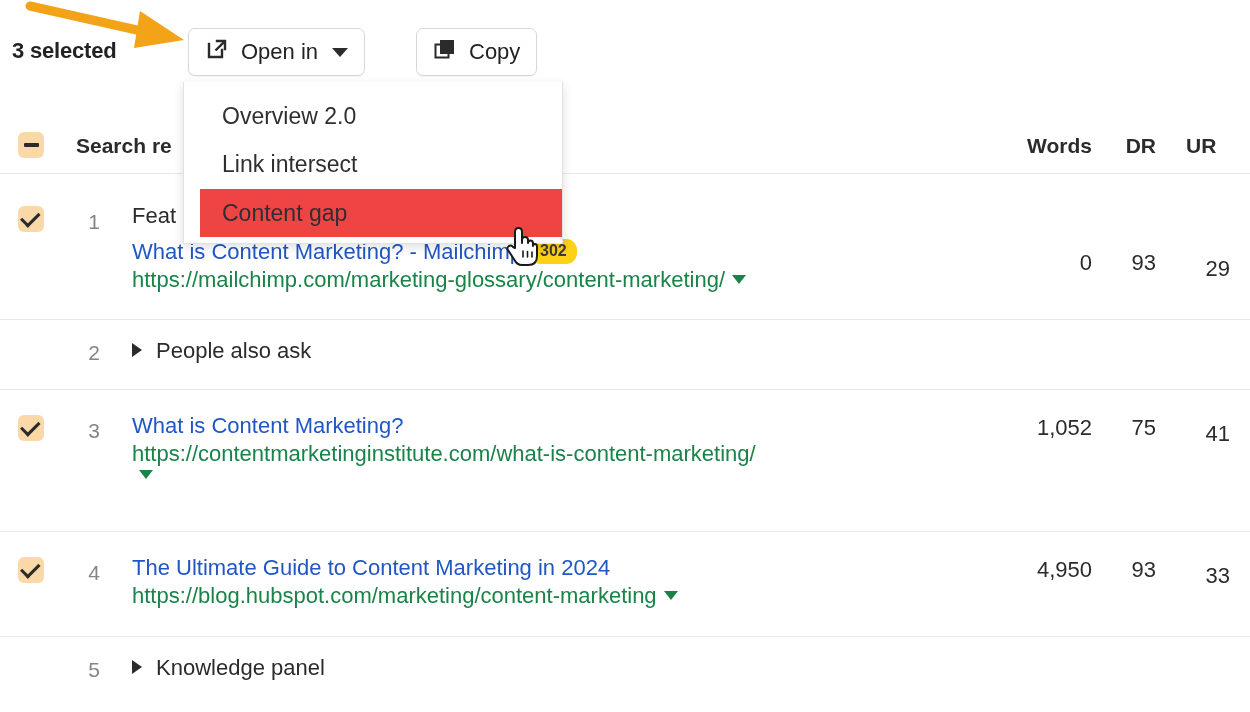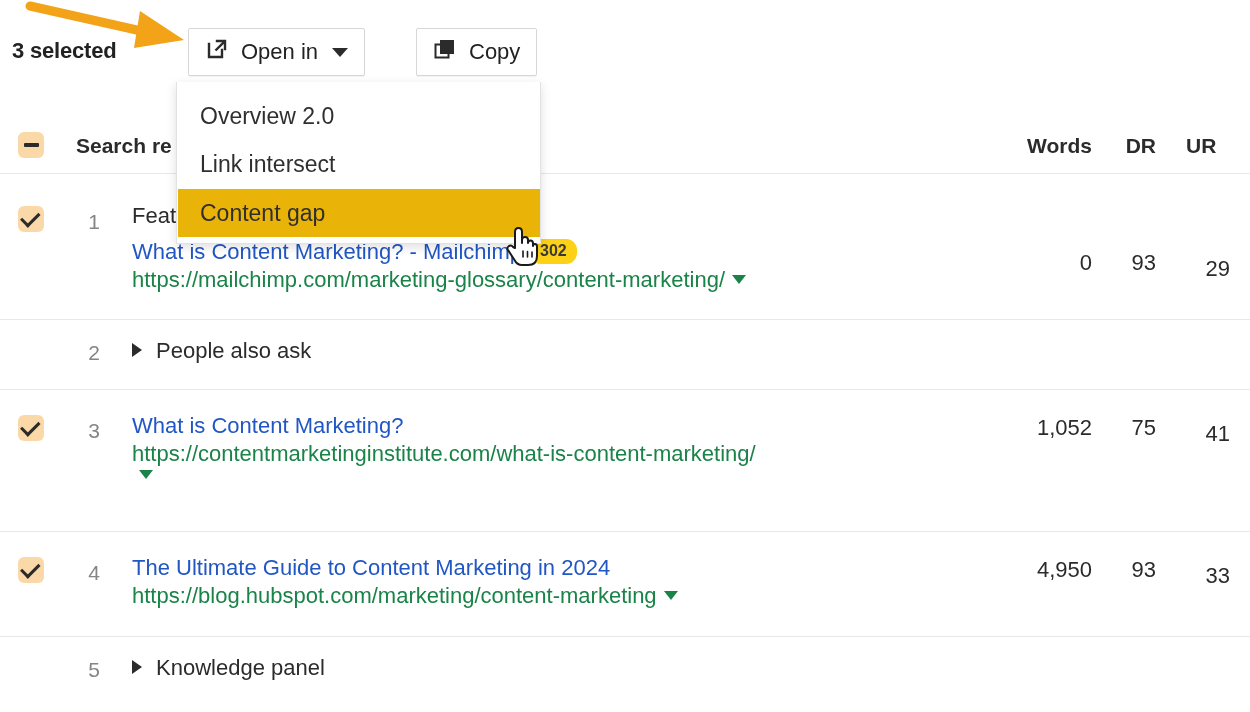--- a/index.html
+++ b/index.html
@@ -32,21 +32,21 @@
     font-weight: bold;
     color: #222222;
     letter-spacing: -0.2px;
   }
   .btn {
     position: absolute;
     box-sizing: border-box;
     height: 48px;
     background: #ffffff;
     border: 1px solid #d7d7d7;
-    border-radius: 2px;
+    border-radius: 7px;
     box-shadow: 0 1px 1px rgba(0,0,0,0.05);
     display: flex;
     align-items: center;
     gap: 12px;
     padding: 0 16px;
     font-size: 22px;
     color: #222222;
     cursor: pointer;
   }
   .btn-openin { left: 188px; top: 28px; }
@@ -66,40 +66,40 @@
     left: 8px;
     top: -4px;
     width: 200px;
     height: 60px;
     pointer-events: none;
   }
 
   
   .dropdown {
     position: absolute;
-    left: 176px;
+    left: 183px;
     top: 82px;
     width: 362px;
     background: #ffffff;
     border: 1px solid #e2e2e2;
     border-top: none;
     box-shadow: 0 3px 10px rgba(0,0,0,0.13);
     z-index: 40;
-    padding: 10px 0 6px 1px;
+    padding: 10px 0 6px 16px;
   }
   .dropdown-item {
     font-size: 23px;
     color: #2f2f2f;
     padding: 11px 0 11px 22px;
     line-height: 1.15;
     cursor: pointer;
     white-space: nowrap;
   }
   .dropdown-item.hovered {
-    background: #eab308;
+    background: #ef4444;
   }
 
   
   .table {
     position: absolute;
     left: 0;
     top: 118px;
     width: 1250px;
   }
   .row {

